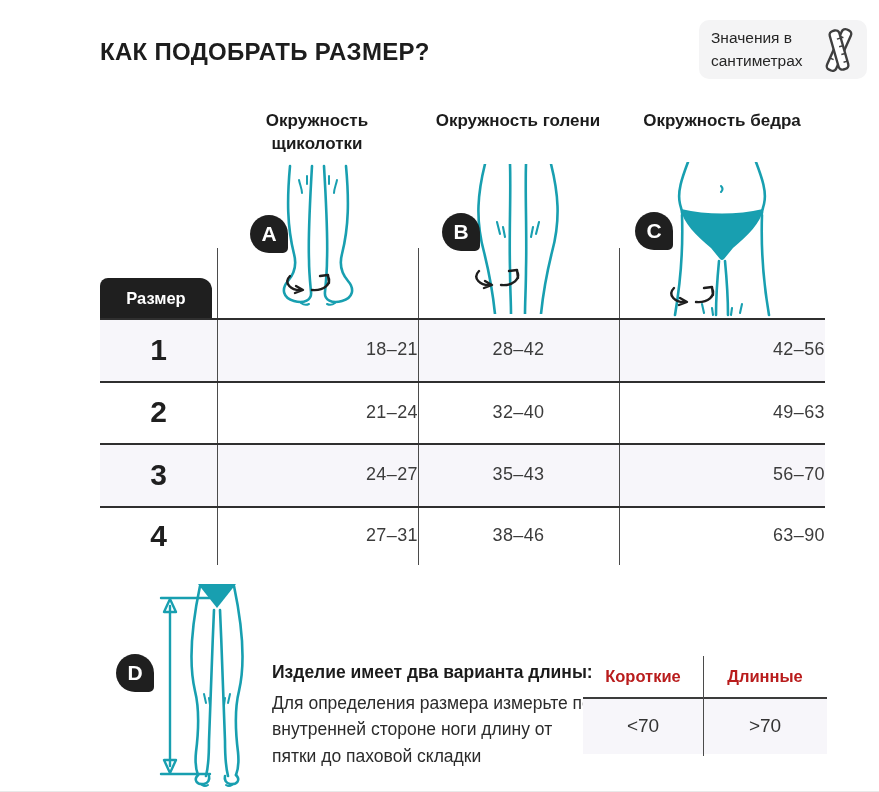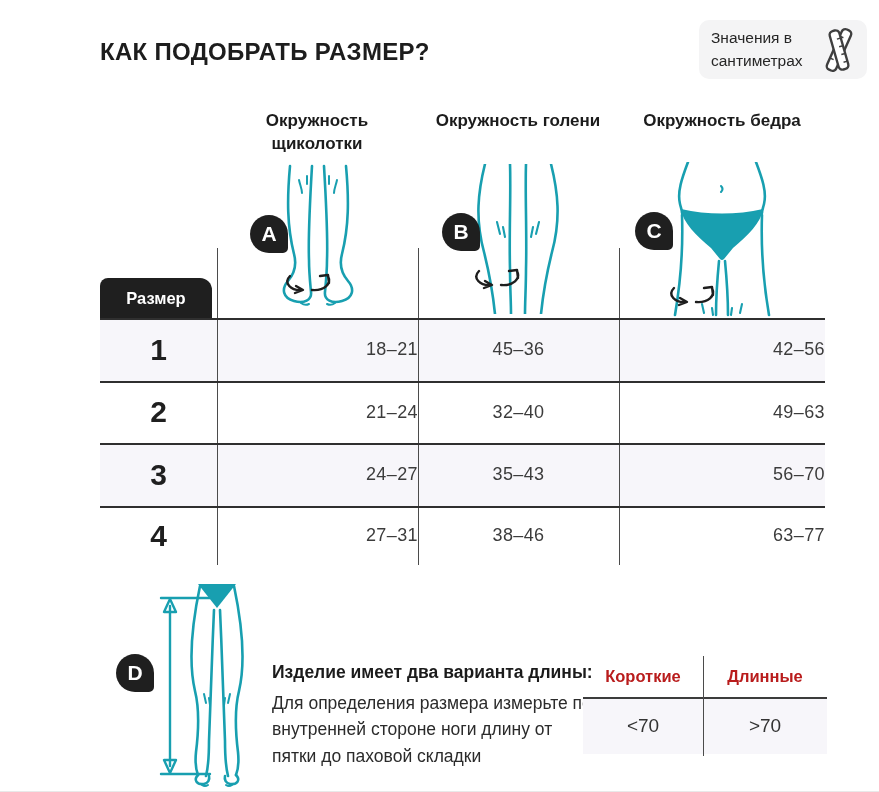--- a/index.html
+++ b/index.html
@@ -138,40 +138,40 @@
     <path d="M7 5 C0 12 8 20 19 19 M13 15 l7 4 l-8 3 M29 19 C41 20 49 13 45 5 M46 12 l-1 -8 l-8 1"></path>
   </svg>
   <svg class="measure-arrow arrow-c" width="52" height="26" viewBox="0 0 52 26">
     <path d="M7 5 C0 12 8 20 19 19 M13 15 l7 4 l-8 3 M29 19 C41 20 49 13 45 5 M46 12 l-1 -8 l-8 1"></path>
   </svg>
 
   <div class="size-table">
     <div class="row row-stripe" style="top:70px;height:63px;">
       <div class="cell-size">1</div>
       <div class="cell-v1 cell-val">18–21</div>
-      <div class="cell-v2 cell-val">45–36</div>
+      <div class="cell-v2 cell-val">28–42</div>
       <div class="cell-v3 cell-val">42–56</div>
     </div>
     <div class="row" style="top:133px;height:62px;">
       <div class="cell-size">2</div>
       <div class="cell-v1 cell-val">21–24</div>
       <div class="cell-v2 cell-val">32–40</div>
       <div class="cell-v3 cell-val">49–63</div>
     </div>
     <div class="row row-stripe" style="top:195px;height:63px;">
       <div class="cell-size">3</div>
       <div class="cell-v1 cell-val">24–27</div>
       <div class="cell-v2 cell-val">35–43</div>
       <div class="cell-v3 cell-val">56–70</div>
     </div>
     <div class="row" style="top:258px;height:59px;">
       <div class="cell-size">4</div>
       <div class="cell-v1 cell-val">27–31</div>
       <div class="cell-v2 cell-val">38–46</div>
-      <div class="cell-v3 cell-val">63–77</div>
+      <div class="cell-v3 cell-val">63–90</div>
     </div>
     <div class="vline vl1"></div>
     <div class="vline vl2"></div>
     <div class="vline vl3"></div>
     <div class="hline hl0"></div>
     <div class="hline hl1"></div>
     <div class="hline hl2"></div>
     <div class="hline hl3"></div>
     <div class="size-header-box">Размер</div>
   </div>

